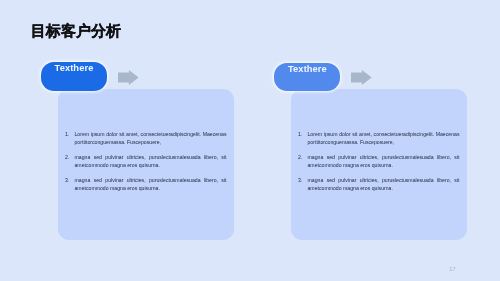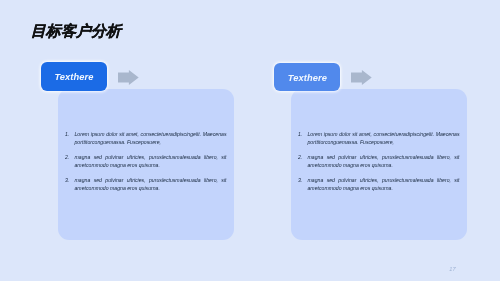--- a/index.html
+++ b/index.html
@@ -1,30 +1,30 @@
 <!DOCTYPE html>
 <html><head>
 <meta charset="utf-8">
 <title>目标客户分析</title>
 <style>
   html,body{margin:0;padding:0;}
   body{width:500px;height:281px;overflow:hidden;background:#dce6fa;
        font-family:"Liberation Sans",sans-serif;}
-  .slide{position:relative;width:487px;height:281px;background:#dce6fa;overflow:hidden;font-style:italic;}
+  .slide{position:relative;width:487px;height:281px;background:#dce6fa;overflow:hidden;}
 
   .title{position:absolute;left:30.8px;top:23px;font-size:15px;font-weight:bold;
          color:#111213;letter-spacing:0.05px;line-height:16px;white-space:nowrap;
          -webkit-text-stroke:0.3px #111213;}
 
   .panel{position:absolute;top:89px;width:176px;height:151px;border-radius:11px;background:#c3d4fc;}
   .panel-1{left:58px;}
   .panel-2{left:291px;}
 
-  .btn{position:absolute;border-radius:6px;font-size:9.3px;font-weight:bold;color:#f0f7ff;
-       display:flex;align-items:center;justify-content:center;letter-spacing:0.1px;
+  .btn{position:absolute;border-radius:13px;font-size:9.3px;font-weight:bold;color:#f0f7ff;
+       display:flex;align-items:flex-start;justify-content:center;letter-spacing:0.1px;
        padding-top:1px;box-sizing:border-box;
        box-shadow:0 0 3px 1px rgba(255,255,255,0.9);}
   .btn-1{left:41.3px;top:62.3px;width:65.4px;height:28.9px;background:#1b6be6;}
   .btn-2{left:274.4px;top:63.1px;width:66.1px;height:28.3px;background:#5189ec;}
 
   .arrow{position:absolute;top:69.6px;width:20.7px;height:15.1px;overflow:visible;}
   .arrow-1{left:118px;}
   .arrow-2{left:351.3px;}
 
   ol.items{position:absolute;top:131px;width:161.5px;margin:0;padding:0;list-style:none;}

